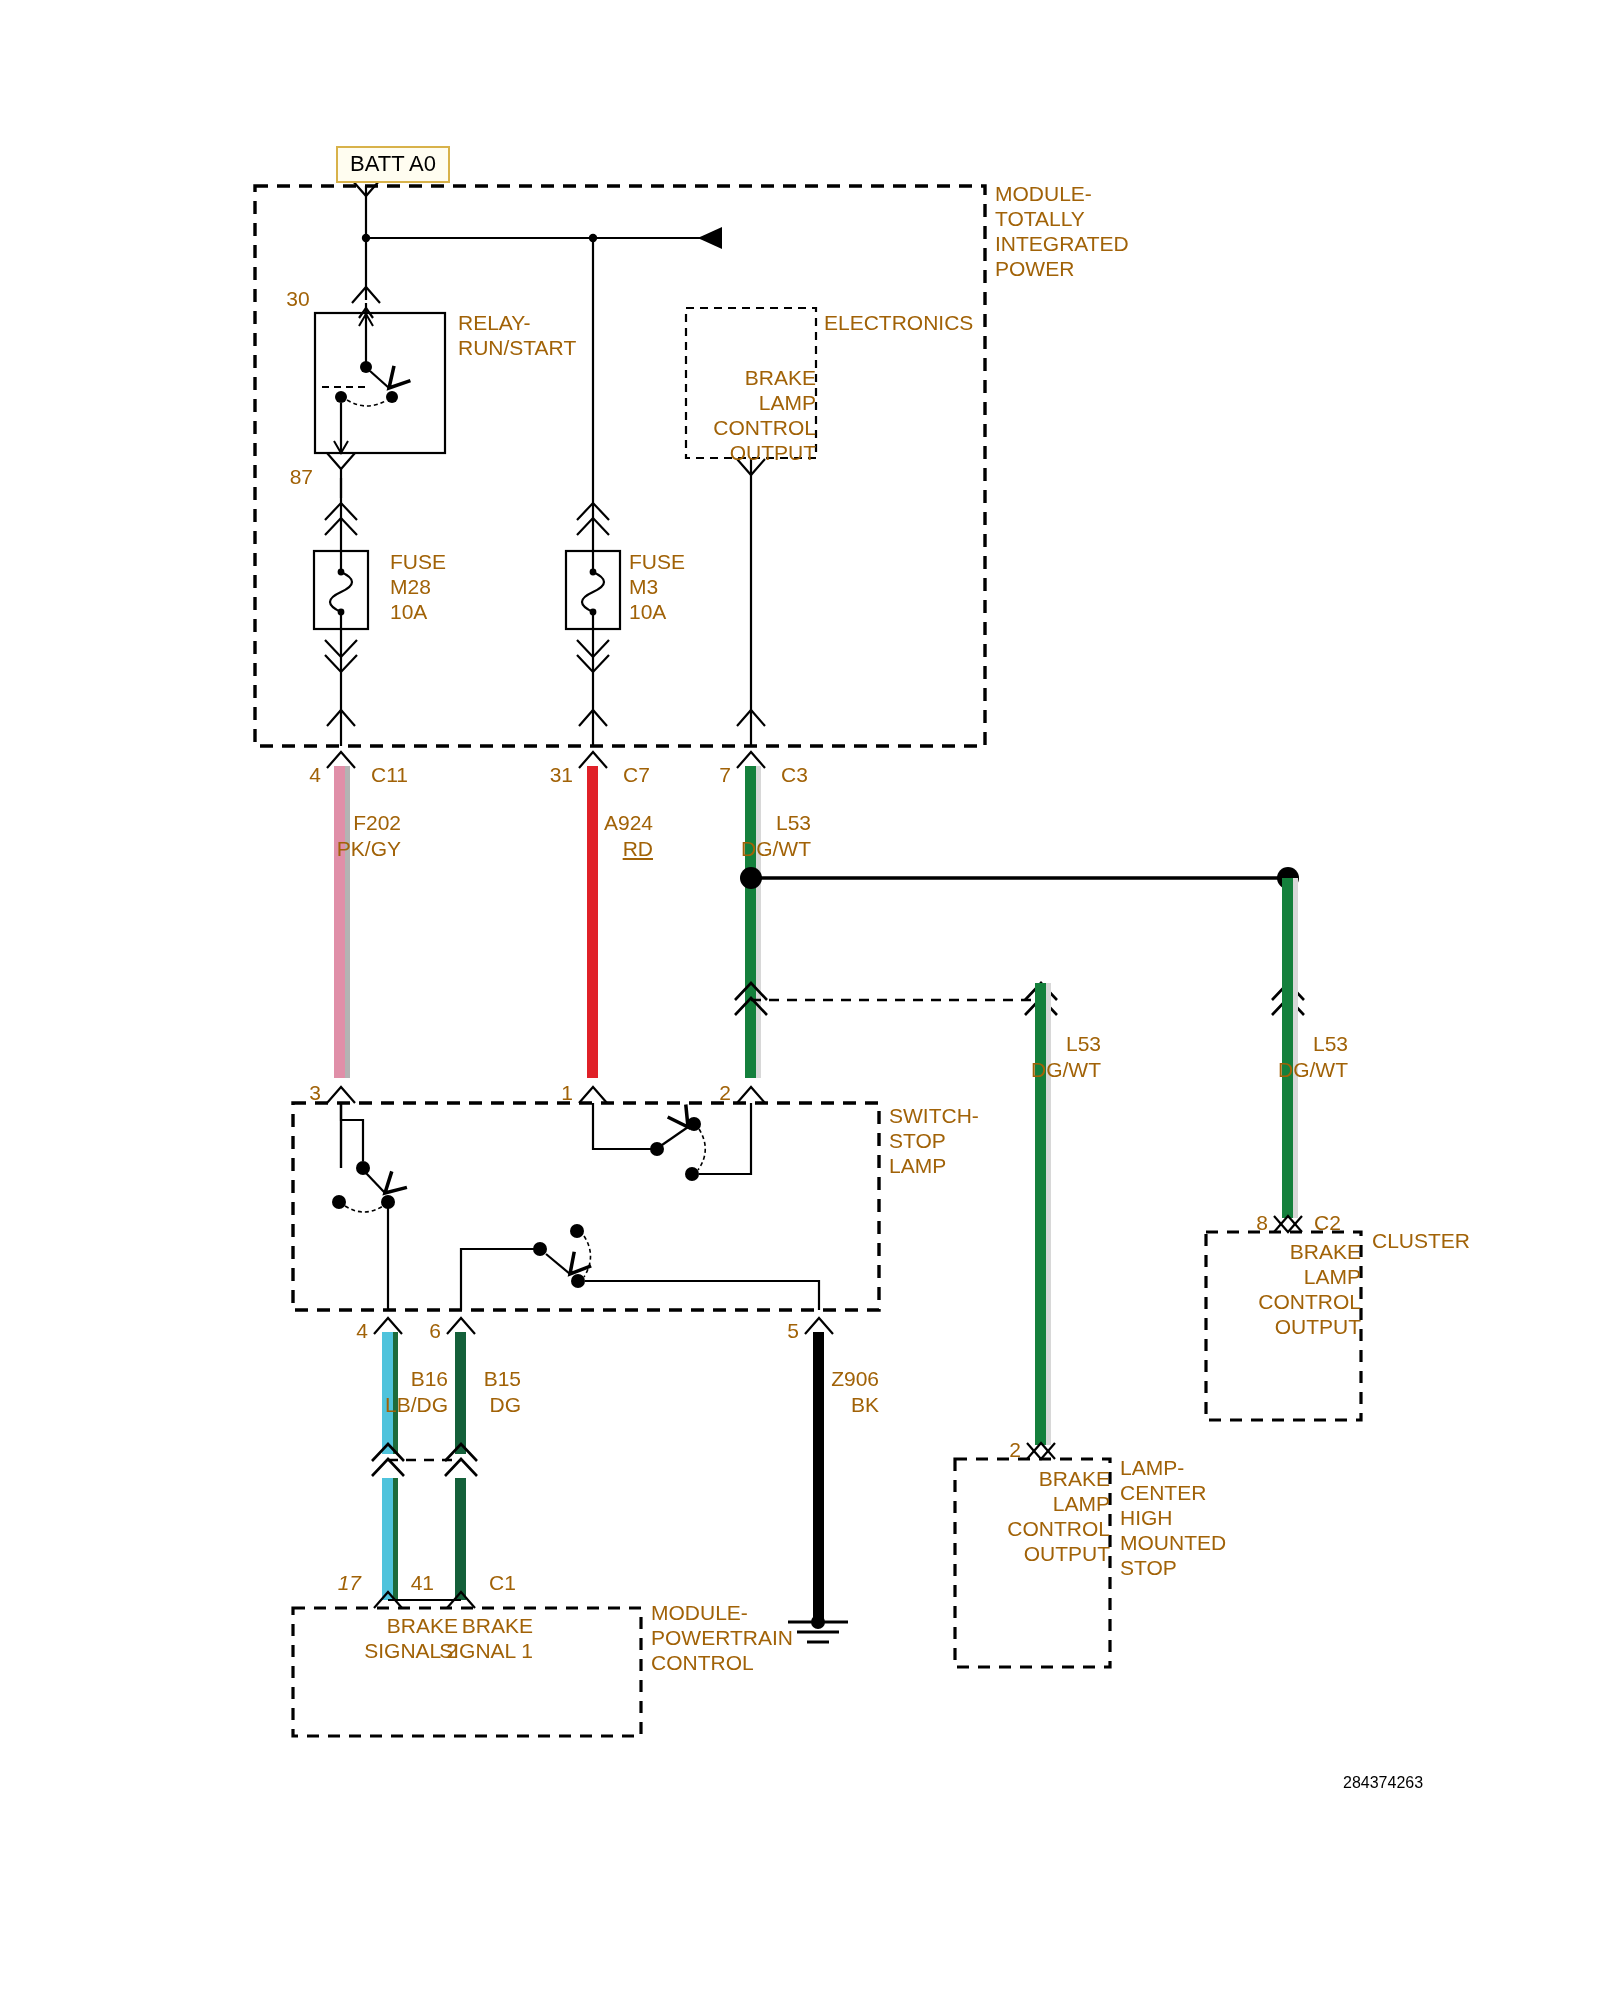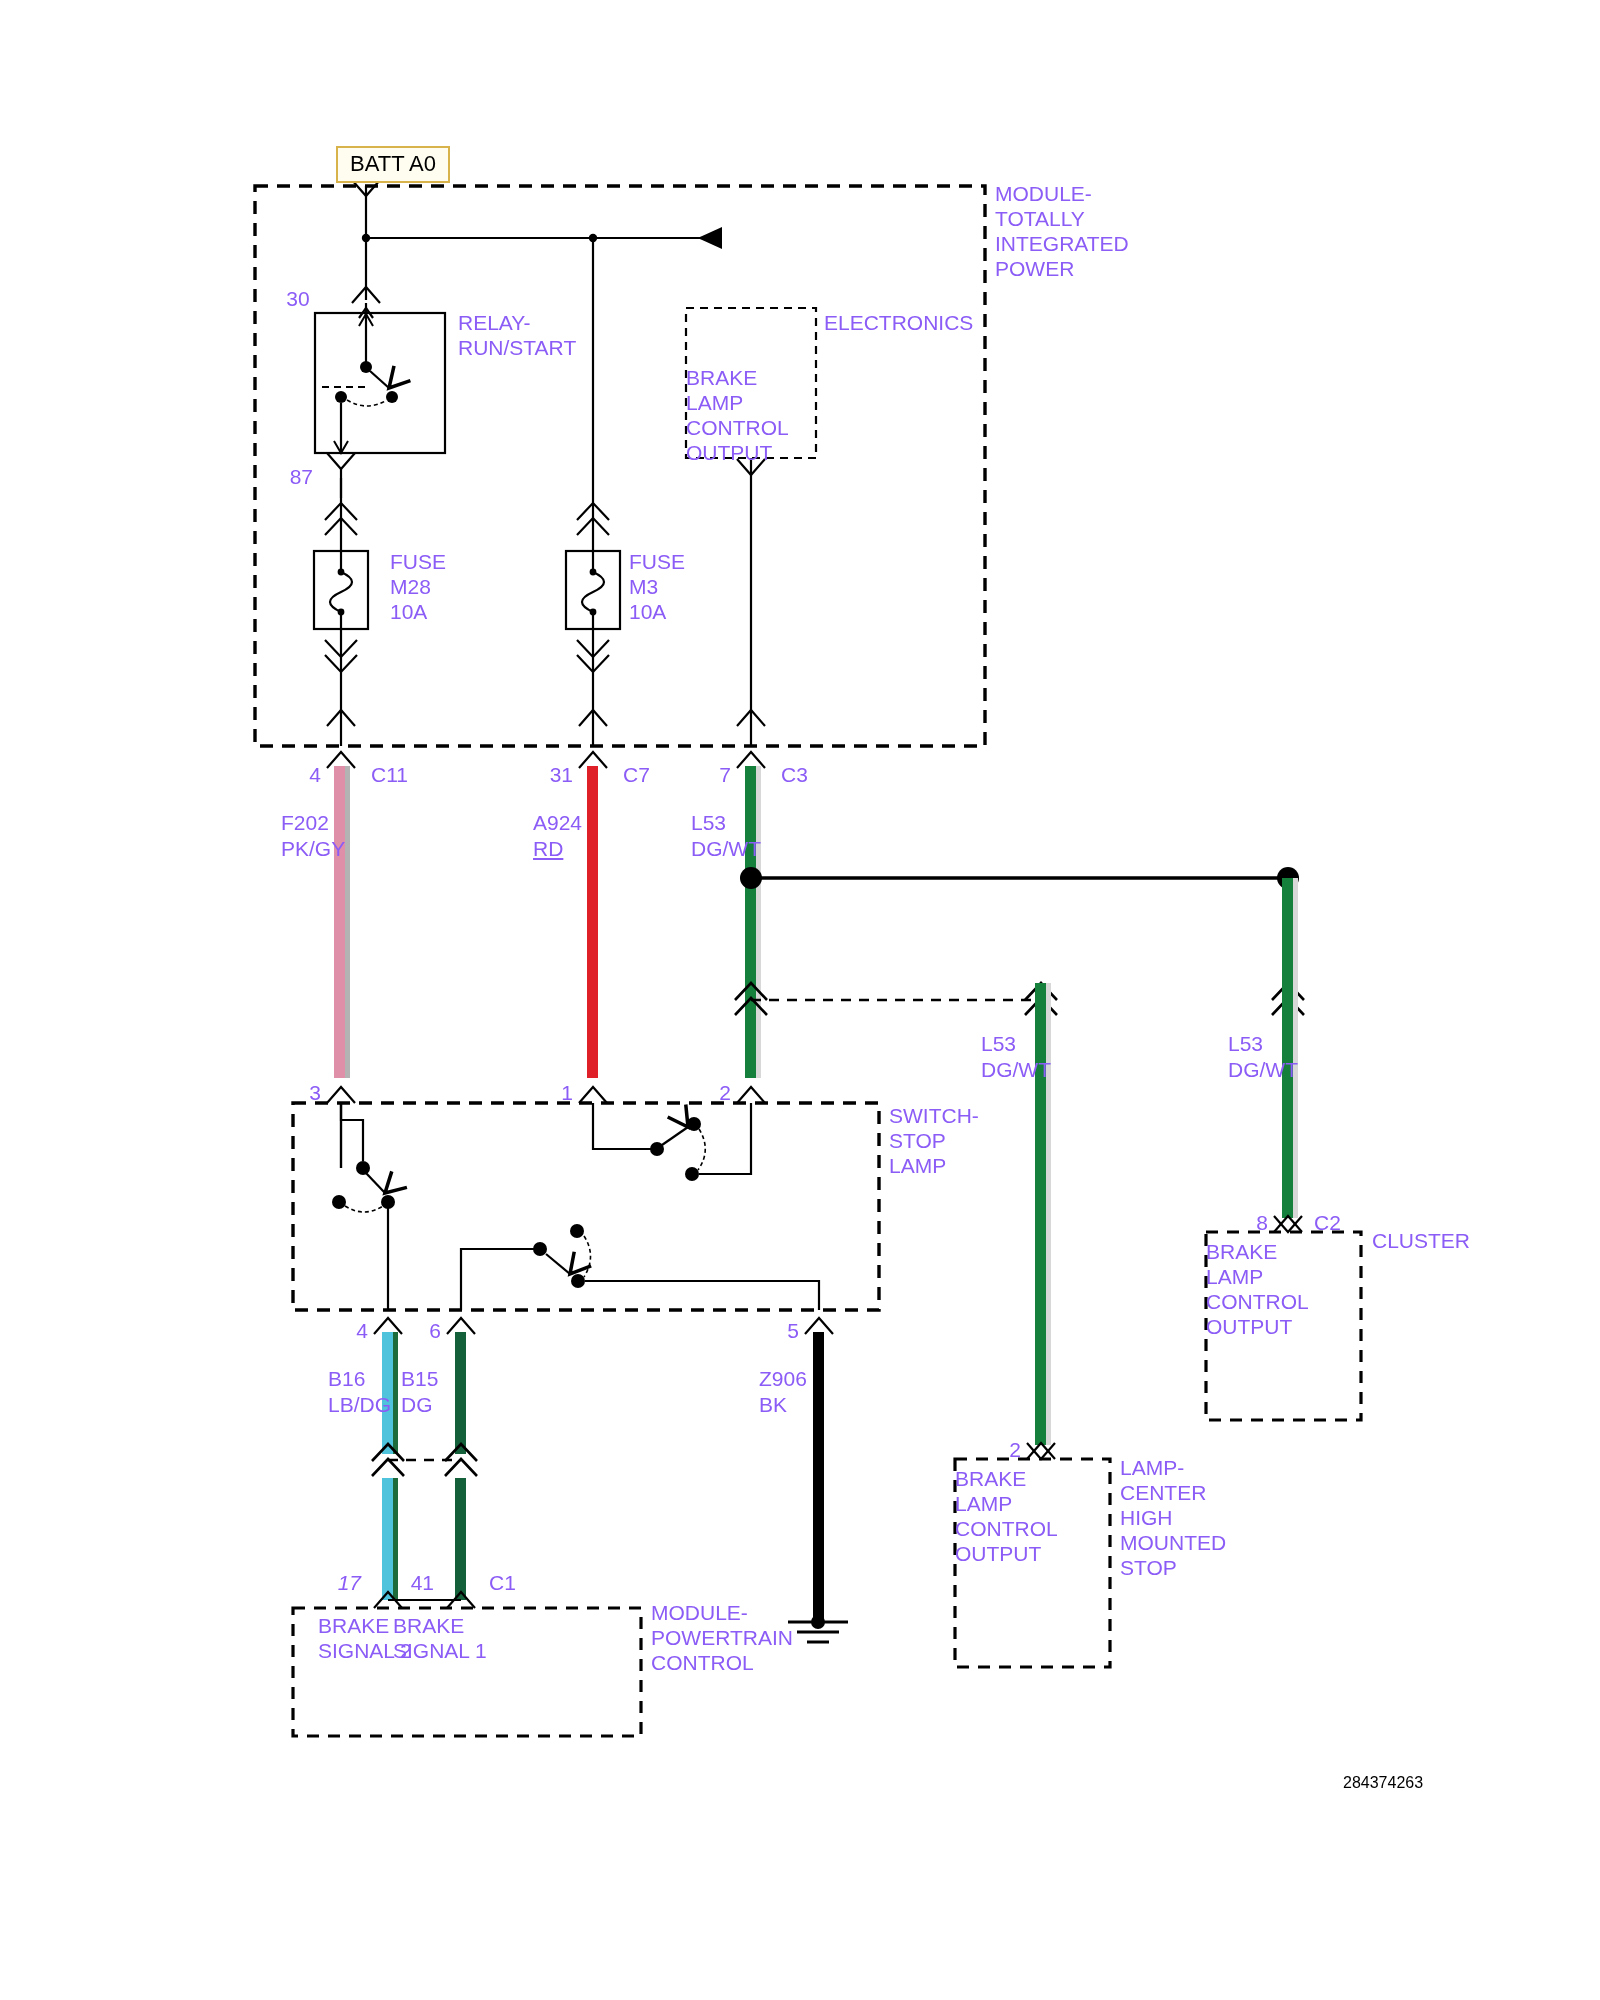--- a/index.html
+++ b/index.html
@@ -1,20 +1,20 @@
 <!DOCTYPE html>
 <html><head>
 <meta charset="utf-8">
 <style>
   html,body{margin:0;padding:0;background:#ffffff;}
   body{width:1600px;height:2000px;position:relative;font-family:"Liberation Sans",sans-serif;color:#000;}
   #stage{position:absolute;left:0;top:0;width:1600px;height:1504px;}
   svg.layer{position:absolute;left:0;top:0;width:1600px;height:2000px;overflow:visible;}
-  .lbl{position:absolute;font-size:21px;line-height:25px;color:#8b5cf6;white-space:pre;}
-  .lbl.c{text-align:left;}
+  .lbl{position:absolute;font-size:21px;line-height:25px;color:#a16207;white-space:pre;}
+  .lbl.c{text-align:right;}
   .lbl.r{text-align:right;}
   .batt{position:absolute;border:2px solid #d8b24a;background:#fffdf0;
         padding:4px 12px 5px 12px;font-size:22px;line-height:24px;color:#000;}
   .pn{position:absolute;font-size:16px;}
 </style>
 </head>
 <body>
 
 <div id="stage">
 

